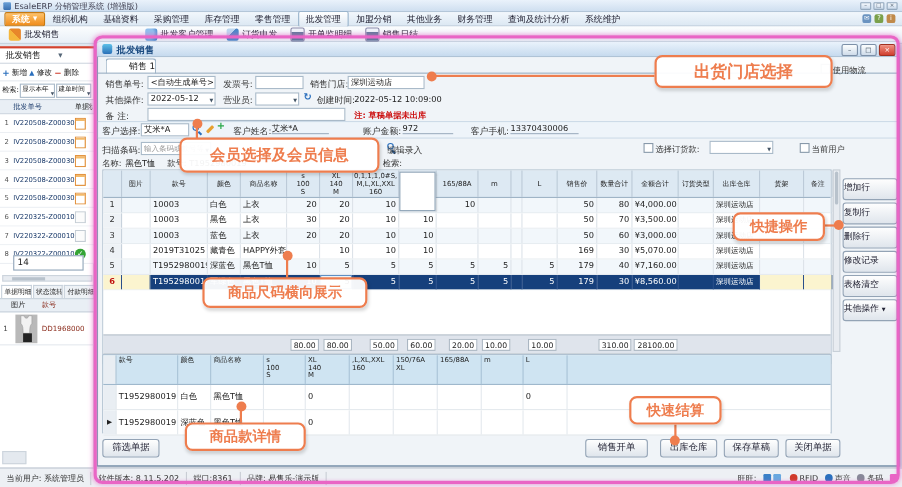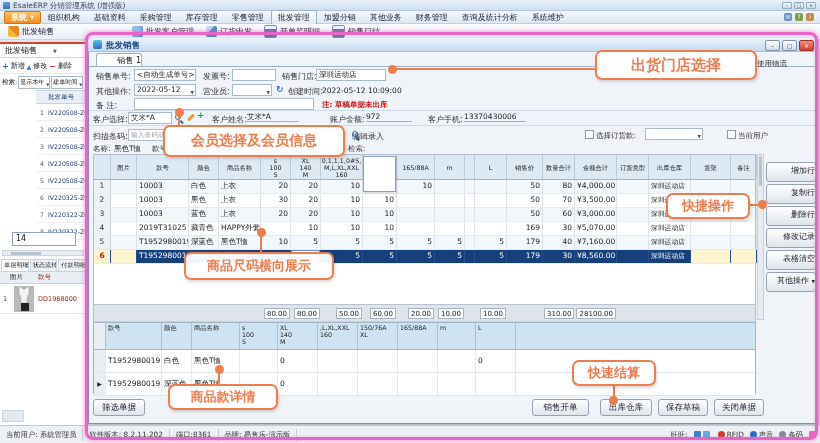--- a/index.html
+++ b/index.html
@@ -26,21 +26,21 @@
   .sidebar{left:0;top:42px;width:86px;height:383px;background:#fff;border-right:1px solid #b8c4d0;}
   .sb-red{left:0;top:0;width:86px;height:2px;background:#d2422e;}
   .sb-tab{left:0;top:2px;width:86px;height:14px;border-bottom:1px solid #d0d8e0;font-size:8px;display:flex;align-items:center;padding-left:5px;}
   .sb-tab .car{margin-left:16px;font-size:5px;color:#567;}
   .sb-actions{left:0;top:17px;width:86px;height:15px;display:flex;align-items:center;gap:2px;padding-left:2px;font-size:7px;border-bottom:1px solid #e4e9ee;}
   .gly{font-weight:bold;font-size:8px;}
   .sb-search{left:0;top:33px;width:86px;height:15px;display:flex;align-items:center;font-size:6.5px;padding-left:2px;gap:1px;}
   .mini-sel{height:11px;background:#fff;border:1px solid #a9bac9;font-size:6px;line-height:10px;padding:0 1px;position:relative;flex:none;}
   .mini-sel .dar{position:absolute;right:0;top:3px;font-size:4px;color:#456;}
   .sb .sl-hd{display:flex;height:12px;background:#e9eff5;border-top:1px solid #c8d2dc;border-bottom:1px solid #c8d2dc;font-size:6.5px;align-items:center;}
-  .sb-list{left:0;top:48px;width:86px;padding-left:36px;}
+  .sb-list{left:0;top:48px;width:86px;}
   .sb-list .tr{display:flex;height:16px;border-bottom:1px solid #eceff3;font-size:6.2px;align-items:center;background:#fff;}
   .sb-list .td{overflow:hidden;white-space:nowrap;flex:none;}
   .sb .c-num{width:12px;text-align:center;color:#555;}
   .sb .c-id{width:56px;color:#1a3a6a;}
   .sb .c-st{width:16px;}
   .tr.st-draft .c-st::before{content:"";display:inline-block;width:8px;height:9px;background:#fff;border:1px solid #e08a30;box-shadow:inset 0 2px 0 #f3b969;vertical-align:middle;}
   .tr.st-none .c-st::before{content:"";display:inline-block;width:8px;height:9px;background:#fbfbfb;border:1px solid #c4ccd4;vertical-align:middle;}
   .tr.st-ok .c-st::before{content:"✓";display:inline-block;width:10px;height:10px;background:#35a435;color:#fff;border-radius:50%;font-size:7px;line-height:10px;text-align:center;vertical-align:middle;}
   .sb-filter{left:12px;top:190px;width:64px;height:14px;background:#fff;border:1px solid #8fa4b8;font-size:8px;line-height:12px;padding-left:3px;}
   .sb-hs{left:2px;top:208px;width:82px;height:6px;background:#e8ecf1;border:1px solid #ccd4dc;}
@@ -100,21 +100,21 @@
   .gm .totals{display:flex;height:16px;background:#dfe4ec;border-top:1px solid #b8c2cc;align-items:center;}
   .gm .totals .td{border-right:none;display:flex;justify-content:flex-end;padding:0 1px;}
   .tbox{background:#fff;border:1px solid #aab6c2;height:11px;line-height:10px;font-size:7px;padding:0 2px;min-width:24px;text-align:right;box-sizing:border-box;}
   .gm .totals .c-qty .tbox{min-width:28px}.gm .totals .c-amt .tbox{min-width:40px}
   .gm .hs{height:8px;background:#e8ecf1;border-top:1px solid #c8d0d8;position:relative;}
   .gm .hs .th{position:absolute;left:10px;top:1px;width:300px;height:5px;background:#b8c2cc;border-radius:2px;}
   .gm .hs .ar{position:absolute;top:0px;width:8px;height:7px;font-size:4px;color:#667;text-align:center;line-height:7px;}
   .popup{left:363px;top:156px;width:33px;height:36px;background:#fff;border:1px solid #8aa0b4;z-index:20;box-shadow:1px 1px 2px rgba(0,0,0,.15);}
   .vs{left:757px;top:154px;width:7px;height:166px;background:#e8ecf1;border:1px solid #c8d0d8;}
   .vs .th{margin:1px;height:30px;background:#b8c2cc;border-radius:2px;}
-  .rbtn{left:766px;width:50px;height:20px;background:linear-gradient(#fefefe,#dfe5ec);border:1px solid #93a3b5;border-radius:3px;font-size:8px;text-align:right;line-height:15px;color:#223;}
+  .rbtn{left:766px;width:50px;height:20px;background:linear-gradient(#fefefe,#dfe5ec);border:1px solid #93a3b5;border-radius:3px;font-size:8px;text-align:left;line-height:15px;color:#223;}
   
   .gb{left:93px;top:322px;width:663px;height:72px;border:1px solid #9fb4c6;background:#fff;}
   .gb .hd{display:flex;background:#cfe4f2;border-bottom:1px solid #9fb8cc;height:26px;}
   .gb .hd .td{font-size:6.3px;line-height:7px;white-space:pre-line;display:flex;align-items:flex-start;padding-top:1px;text-align:left;border-right:1px solid #a8c2d6;}
   .gb .td{overflow:hidden;white-space:nowrap;flex:none;box-sizing:border-box;padding:0 2px;}
   .gb .rows .tr{display:flex;height:22px;border-bottom:1px solid #dfe5ea;background:#fff;font-size:7.5px;line-height:21px;}
   .gb .rows .td{border-right:1px solid #e4e9ee;}
   .gb .c-sel{width:12px;background:#e9eef3;border-right:1px solid #c0ccd8;text-align:center;font-size:6px;}
   .gb .c-sku{width:56px}.gb .c-color{width:30px}.gb .c-name{width:48px}
   .gb .c-s1{width:38px}.gb .c-s2{width:40px}.gb .c-s3{width:40px}.gb .c-s4{width:40px}
@@ -633,21 +633,21 @@
 
 <div class="abs btn" style="left:93px;top:399px;width:52px;">筛选单据</div>
 <div class="abs btn" style="left:532px;top:399px;width:57px;">销售开单</div>
 <div class="abs btn" style="left:600px;top:399px;width:52px;">出库仓库</div>
 <div class="abs btn" style="left:658px;top:399px;width:50px;">保存草稿</div>
 <div class="abs btn" style="left:714px;top:399px;width:50px;">关闭单据</div>
 
 
 <div class="abs statusbar">
   <span class="sseg">当前用户: 系统管理员</span>
-  <span class="sseg">软件版本: 8.2.11.202</span>
+  <span class="sseg">软件版本: 8.11.5.202</span>
   <span class="sseg">端口:8361</span>
   <span class="sseg">品牌: 易售乐-演示版</span>
   <span style="flex:1"></span>
   <span class="sseg" style="border-right:none;">旺旺:</span>
   <span class="sq" style="background:#3a80c8;"></span>
   <span class="sq" style="background:#68a8e0;margin-right:8px;"></span>
   <span class="sdot" style="background:#d03a2a;"></span>
   <span class="sseg" style="border-right:none;padding-left:0;">RFID</span>
   <span class="sdot" style="background:#2a6fbd;"></span>
   <span class="sseg" style="border-right:none;padding-left:0;">声音</span>

